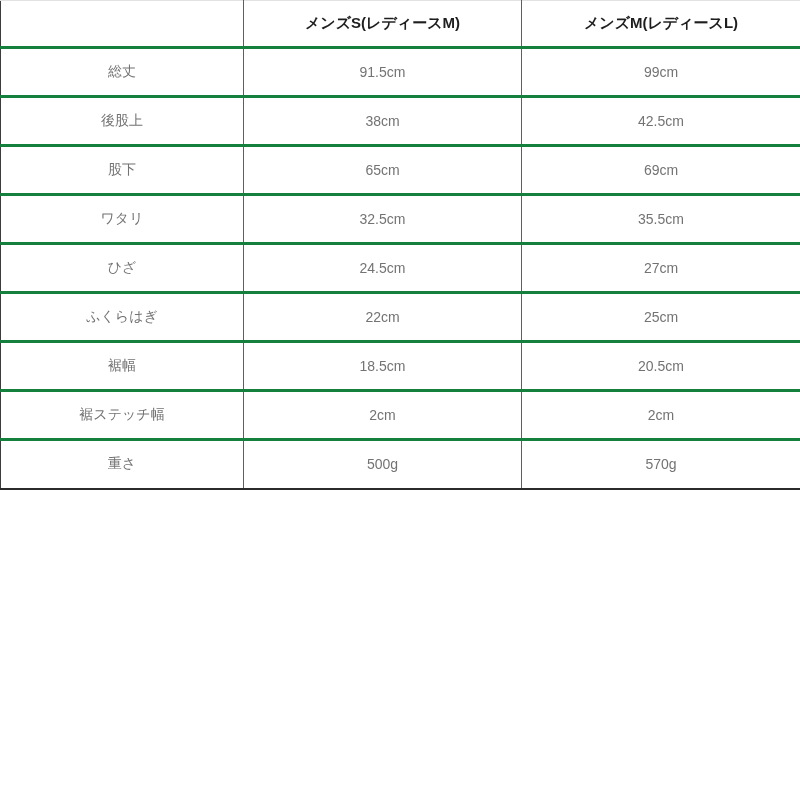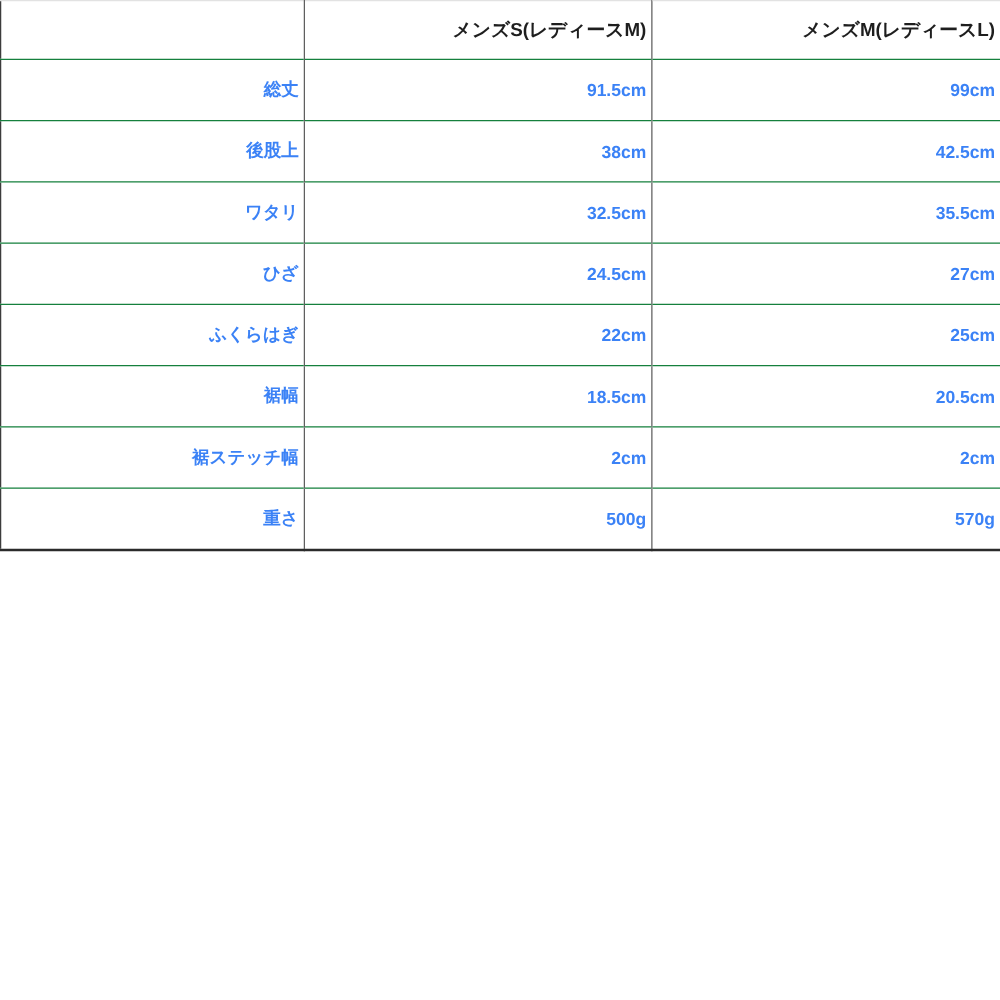--- a/index.html
+++ b/index.html
@@ -19,37 +19,37 @@
     table-layout: fixed;
     border-top: 1px solid #e2e2e2;
     border-left: 1px solid #3c3c3c;
     border-right: 1px solid #3c3c3c;
     border-bottom: 2px solid #2b2b2b;
   }
   col.c-label { width: 243px; }
   col.c-s     { width: 278px; }
   col.c-m     { width: 279px; }
   th, td {
-    text-align: right;
+    text-align: center;
     vertical-align: middle;
     padding: 0 4px;
     box-sizing: border-box;
   }
   thead th {
     height: 47px;
     font-size: 15px;
     font-weight: bold;
     color: #1e1e1e;
   }
   tbody td {
     height: 49px;
     font-size: 14px;
-    font-weight: bold;
-    color: #3b82f6;
-    border-top: 1px solid #15803d;
+    font-weight: normal;
+    color: #737373;
+    border-top: 3px solid #15803d;
   }
   th + th, td + td {
     border-left: 1px solid #5f5f5f;
   }
 </style>
 </head>
 <body>
 
 <table class="size-table">
   <colgroup>
@@ -67,20 +67,25 @@
   <tbody>
     <tr>
       <td>総丈</td>
       <td>91.5cm</td>
       <td>99cm</td>
     </tr>
     <tr>
       <td>後股上</td>
       <td>38cm</td>
       <td>42.5cm</td>
+    </tr>
+    <tr>
+      <td>股下</td>
+      <td>65cm</td>
+      <td>69cm</td>
     </tr>
     <tr>
       <td>ワタリ</td>
       <td>32.5cm</td>
       <td>35.5cm</td>
     </tr>
     <tr>
       <td>ひざ</td>
       <td>24.5cm</td>
       <td>27cm</td>

